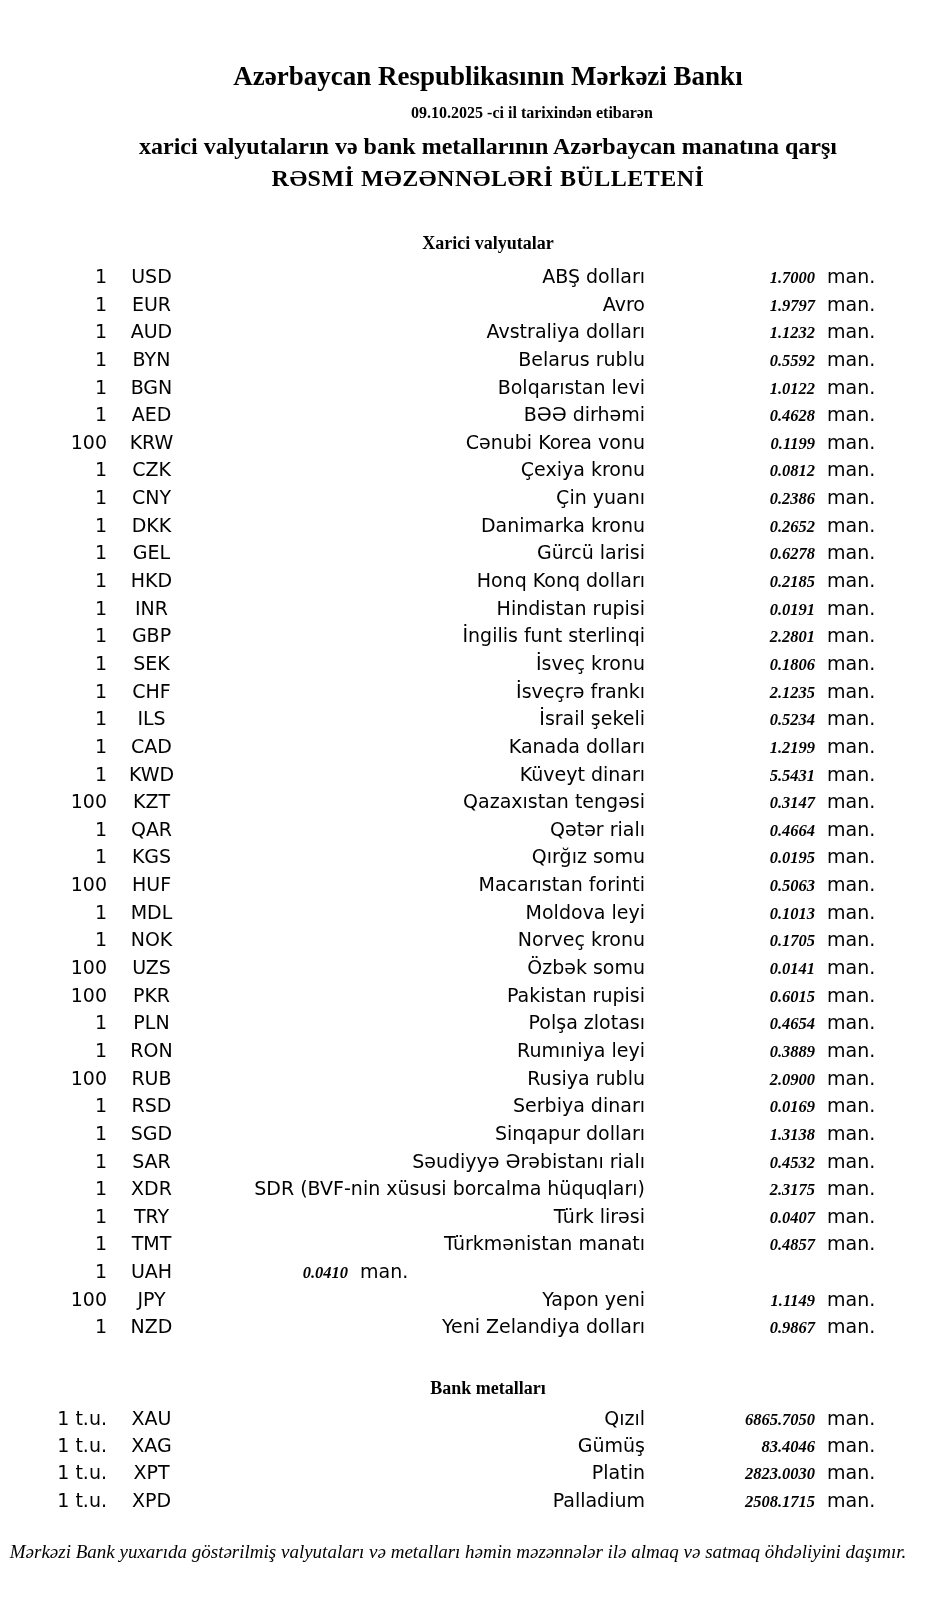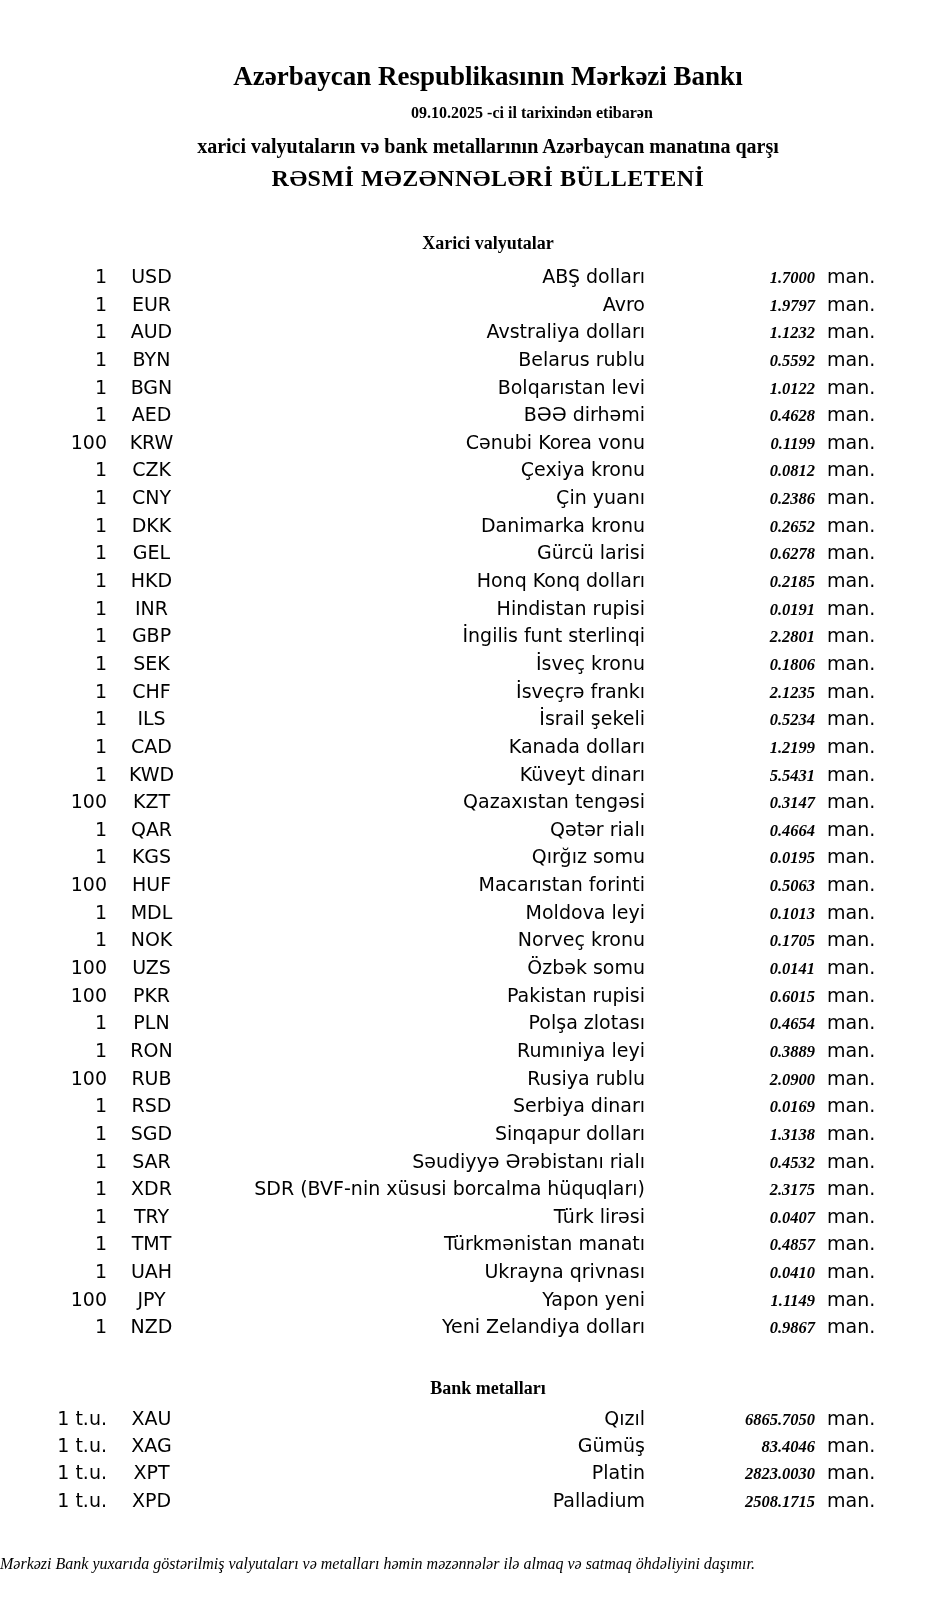--- a/index.html
+++ b/index.html
@@ -19,21 +19,21 @@
     left: 40px;
     right: 0;
     text-align: center;
     font-family: "Liberation Serif", "DejaVu Serif", serif;
     font-weight: bold;
     white-space: nowrap;
   }
   .doc-title    { top: 58px;  font-size: 27px; line-height: 36px; }
   .date-line    { top: 100px; font-size: 16px; line-height: 26px; }
   .date-line span { position: relative; left: 44px; }
-  .subtitle     { top: 133px; font-size: 20px; line-height: 26px; }
+  .subtitle     { top: 133px; font-size: 24px; line-height: 26px; }
   .bulletin     { top: 165px; font-size: 24px; line-height: 26px; letter-spacing: 0.5px; }
   .section-heading {
     position: absolute;
     left: 40px;
     right: 0;
     text-align: center;
     font-family: "Liberation Serif", "DejaVu Serif", serif;
     font-weight: bold;
     font-size: 18px;
     line-height: 26px;
@@ -60,27 +60,26 @@
     font-family: "Liberation Serif", "DejaVu Serif", serif;
     font-weight: bold; font-style: italic;
     font-size: 16.5px;
   }
   .man { width: 109px; flex: none; margin-left: 12px; text-align: left; }
   
   .footer {
     position: absolute;
     top: 1540px;
     left: 0; right: 20px;
-    text-align: left;
+    text-align: center;
     font-family: "Liberation Serif", "DejaVu Serif", serif;
     font-style: italic;
-    font-size: 16px;
+    font-size: 19px;
     line-height: 24px;
     white-space: nowrap;
-    margin-top: 12px;
   }
 </style>
 </head>
 <body>
 
 <div class="page">
 
   <div class="header-line doc-title">Azərbaycan Respublikasının Mərkəzi Bankı</div>
   <div class="header-line date-line">
     <span>09.10.2025 -ci il tarixindən etibarən</span>
@@ -376,21 +375,20 @@
         <span class="qty">1</span>
         <span class="code">TMT</span>
         <span class="name">Türkmənistan manatı</span>
         <span class="rate">0.4857</span>
         <span class="man">man.</span>
       </div>
 
       <div class="row">
         <span class="qty">1</span>
         <span class="code">UAH</span>
-        <span class="name">Ukrayna qrivnası</span>
         <span class="rate">0.0410</span>
         <span class="man">man.</span>
       </div>
 
       <div class="row">
         <span class="qty">100</span>
         <span class="code">JPY</span>
         <span class="name">Yapon yeni</span>
         <span class="rate">1.1149</span>
         <span class="man">man.</span>

